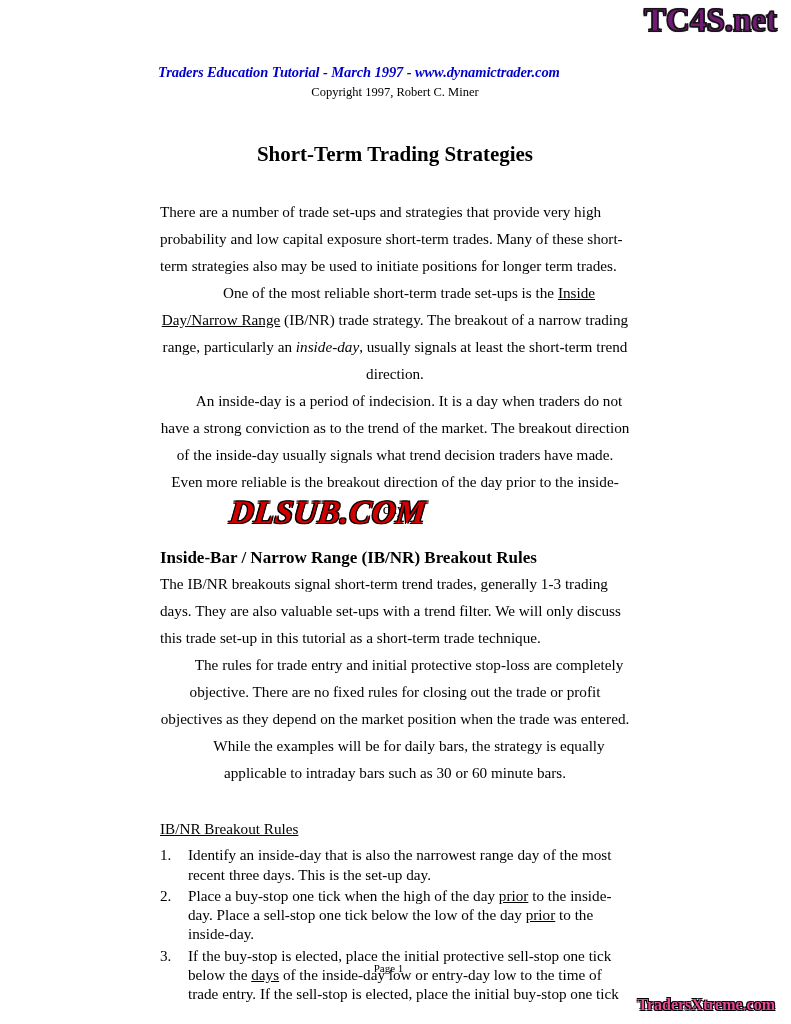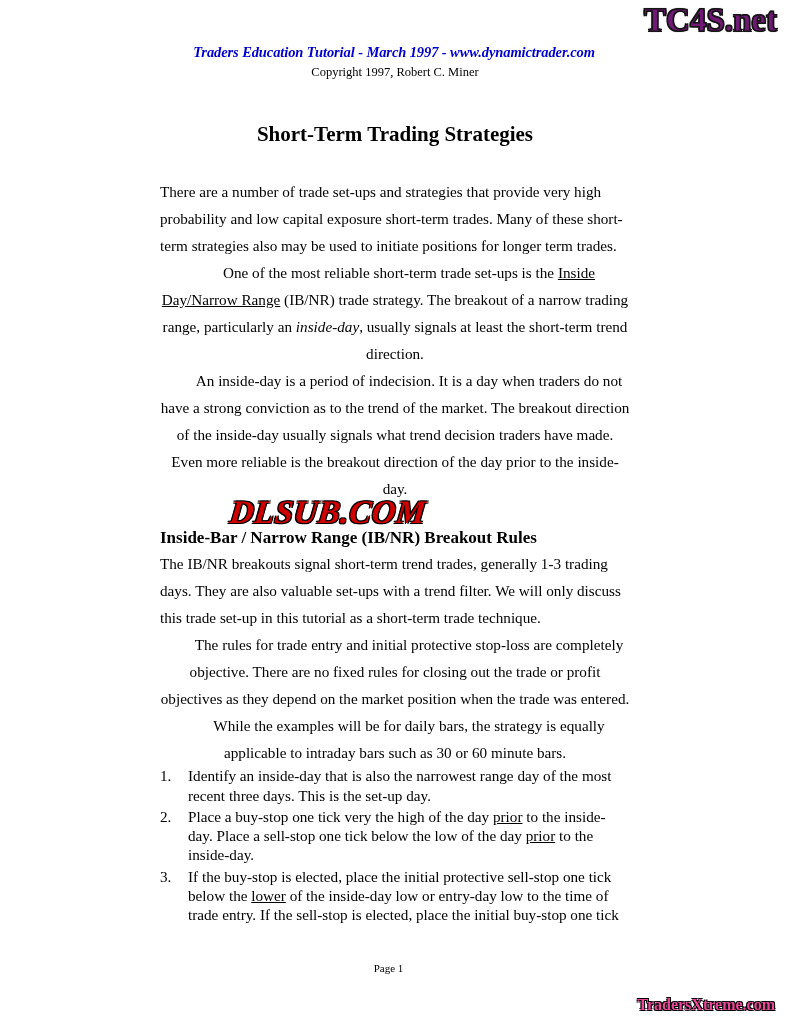--- a/index.html
+++ b/index.html
@@ -78,28 +78,28 @@
 
   
   .doc {
     position: absolute;
     left: 160px;
     top: 44px;
     width: 470px;
   }
 
   .hdr-line {
-    text-align: center;
     font-weight: bold;
     font-style: italic;
     color: #0000cc;
     font-size: 14.5px;
     letter-spacing: -0.1px;
     white-space: nowrap;
     margin-left: -2px;
+    margin-top: 20px;
   }
 
   .hdr-copy {
     text-align: center;
     font-size: 12.5px;
     margin-top: 4px;
   }
 
   .title {
     text-align: center;
@@ -199,30 +199,31 @@
     <p class="body indent gap-md">An inside-day is a period of indecision. It is a day when traders do not have a strong conviction as to the trend of the market. The breakout direction of the inside-day usually signals what trend decision traders have made. Even more reliable is the breakout direction of the day prior to the inside-day.</p>
 
     <h3 class="sub">Inside-Bar / Narrow Range (IB/NR) Breakout Rules</h3>
 
     <p class="body">The IB/NR breakouts signal short-term trend trades, generally 1-3 trading days. They are also valuable set-ups with a trend filter. We will only discuss this trade set-up in this tutorial as a short-term trade technique.</p>
 
     <p class="body indent gap-md">The rules for trade entry and initial protective stop-loss are completely objective. There are no fixed rules for closing out the trade or profit objectives as they depend on the market position when the trade was entered.</p>
 
     <p class="body indent gap-md">While the examples will be for daily bars, the strategy is equally applicable to intraday bars such as 30 or 60 minute bars.</p>
 
+    <div class="sec-head">IB/NR Breakout Rules</div>
 
     <ol class="rules">
       <li>
         <span class="num">1.</span><span>Identify an inside-day that is also the narrowest range day of the most recent three days. This is the set-up day.</span>
       </li>
       <li>
-        <span class="num">2.</span><span>Place a buy-stop one tick very the high of the day </span><span class="uline">prior</span><span> to the inside-day. Place a sell-stop one tick below the low of the day </span><span class="uline">prior</span><span> to the inside-day.</span>
+        <span class="num">2.</span><span>Place a buy-stop one tick when the high of the day </span><span class="uline">prior</span><span> to the inside-day. Place a sell-stop one tick below the low of the day </span><span class="uline">prior</span><span> to the inside-day.</span>
       </li>
       <li>
-        <span class="num">3.</span><span>If the buy-stop is elected, place the initial protective sell-stop one tick below the </span><span class="uline">lower</span><span> of the inside-day low or entry-day low to the time of trade entry. If the sell-stop is elected, place the initial buy-stop one tick</span>
+        <span class="num">3.</span><span>If the buy-stop is elected, place the initial protective sell-stop one tick below the </span><span class="uline">days</span><span> of the inside-day low or entry-day low to the time of trade entry. If the sell-stop is elected, place the initial buy-stop one tick</span>
       </li>
     </ol>
 
   </div>
 
   <div class="wm-center">DLSUB.COM</div>
 
   <div class="footer">Page 1</div>
 
   <div class="wm-bottomright">TradersXtreme.com</div>

